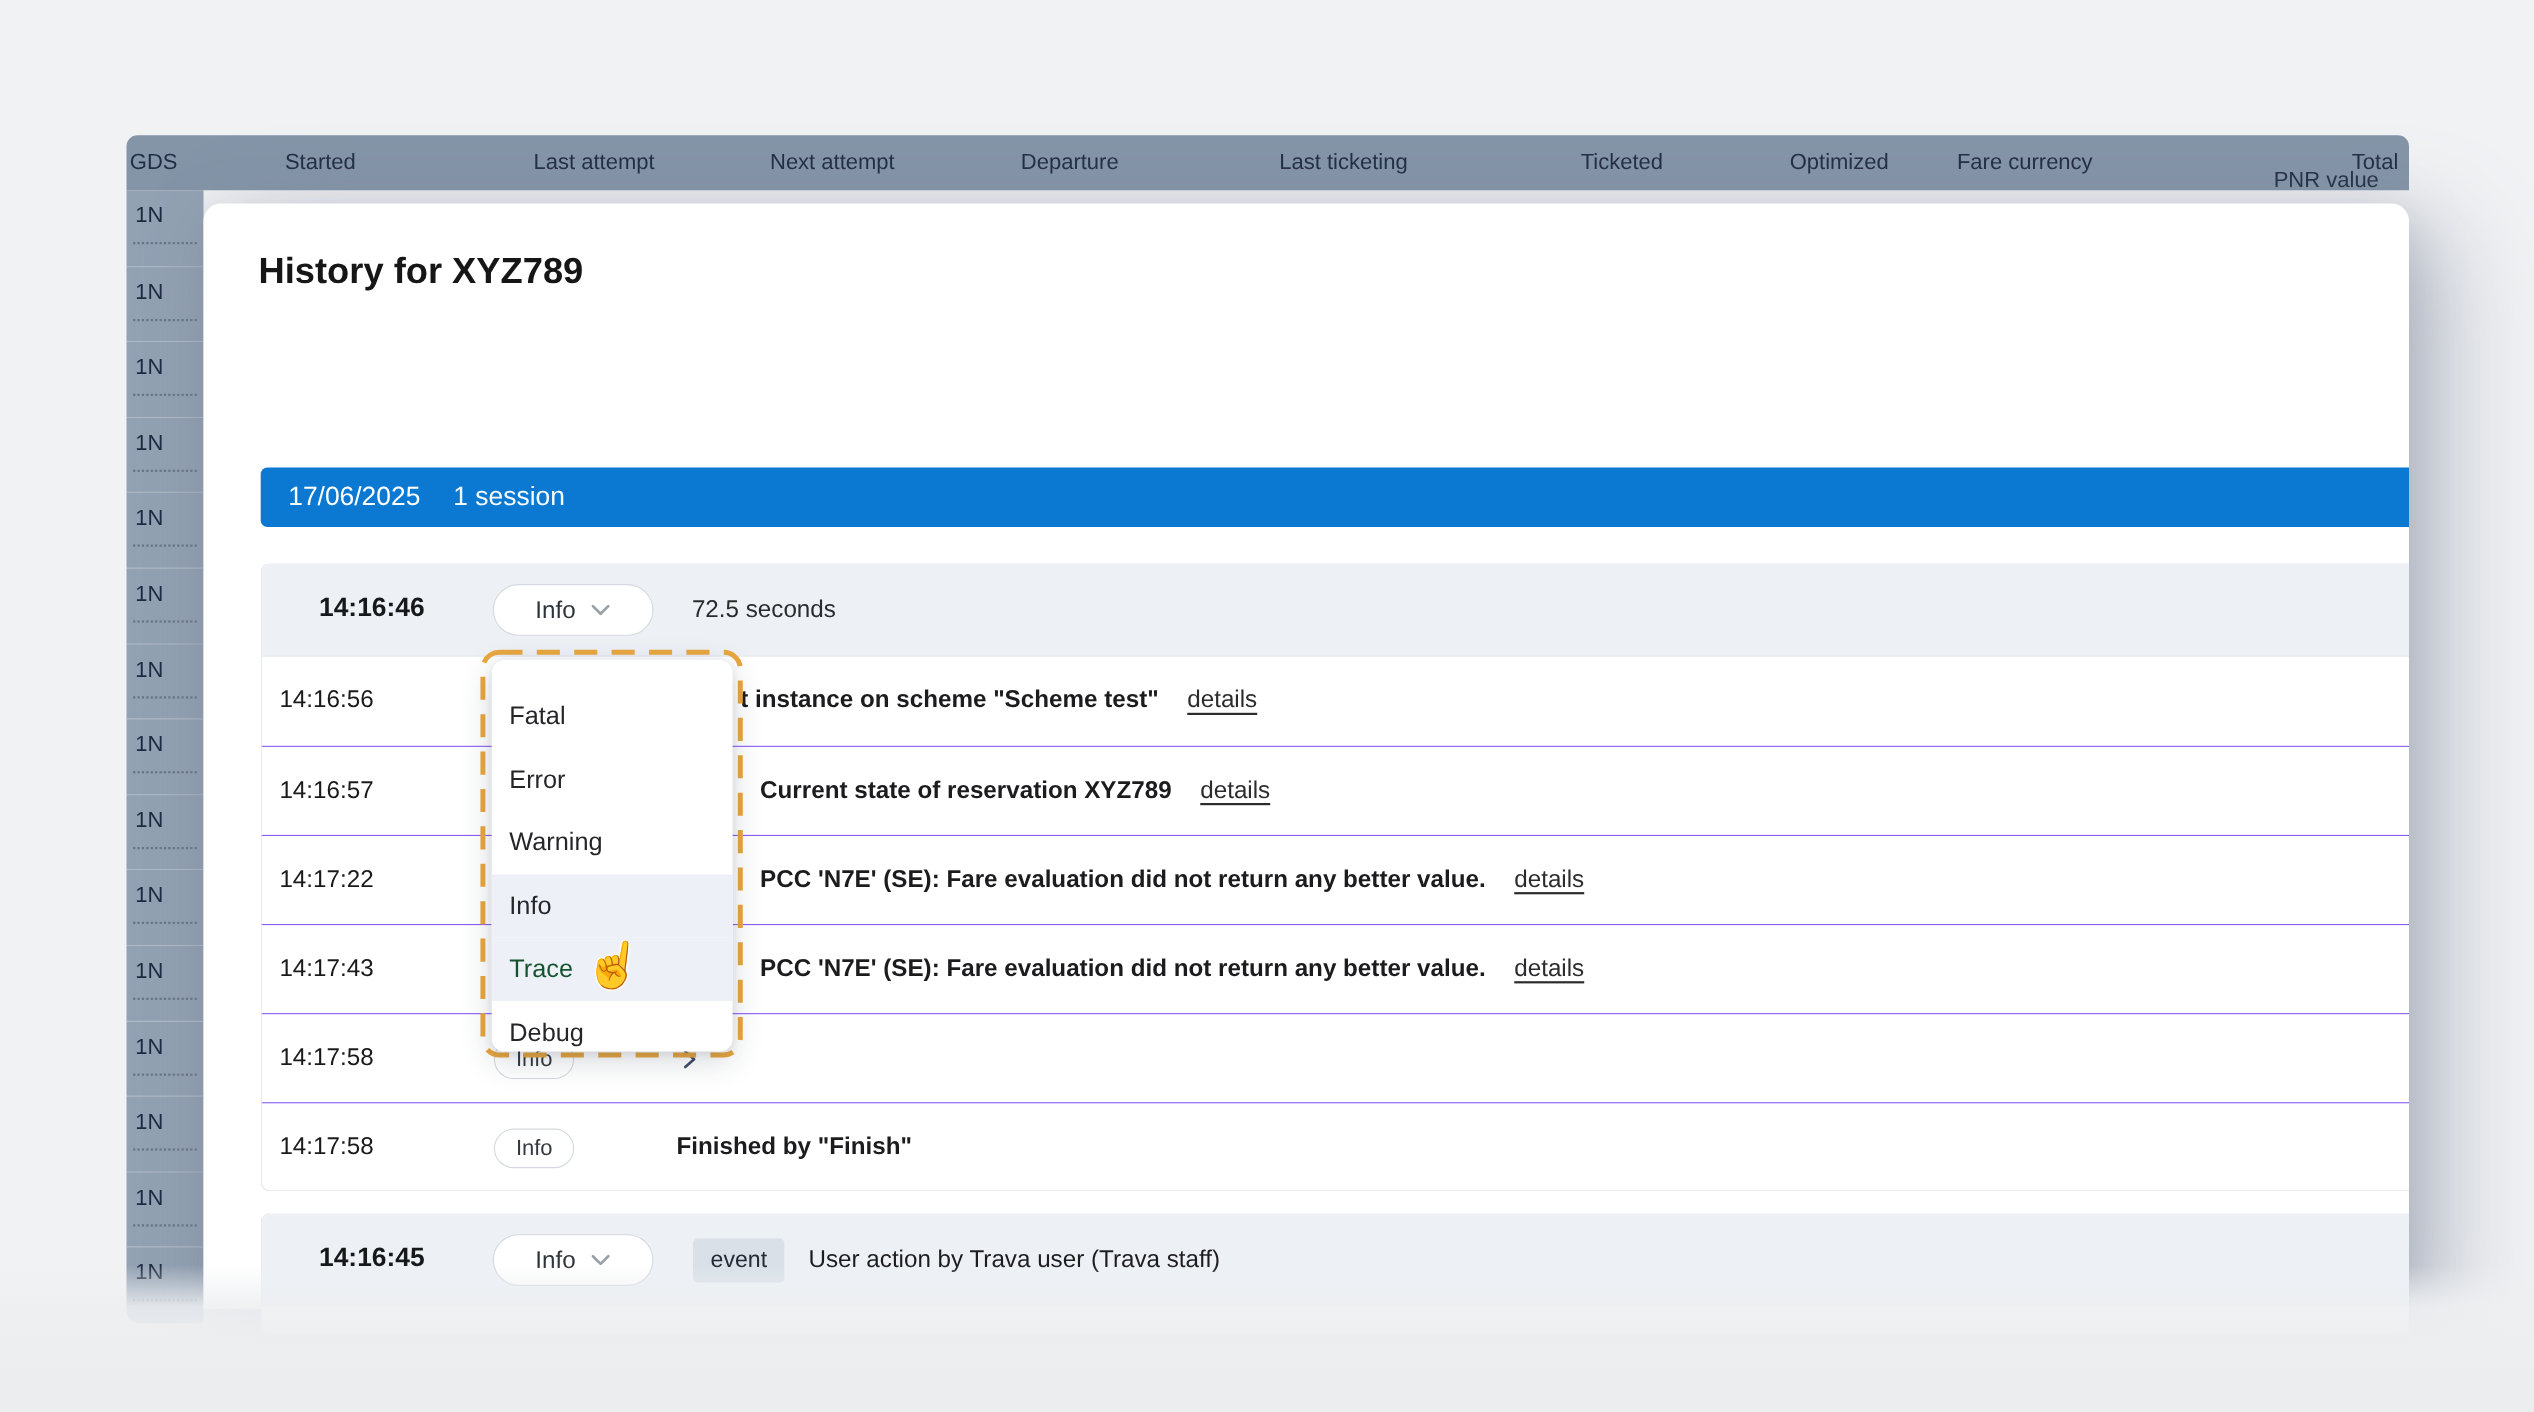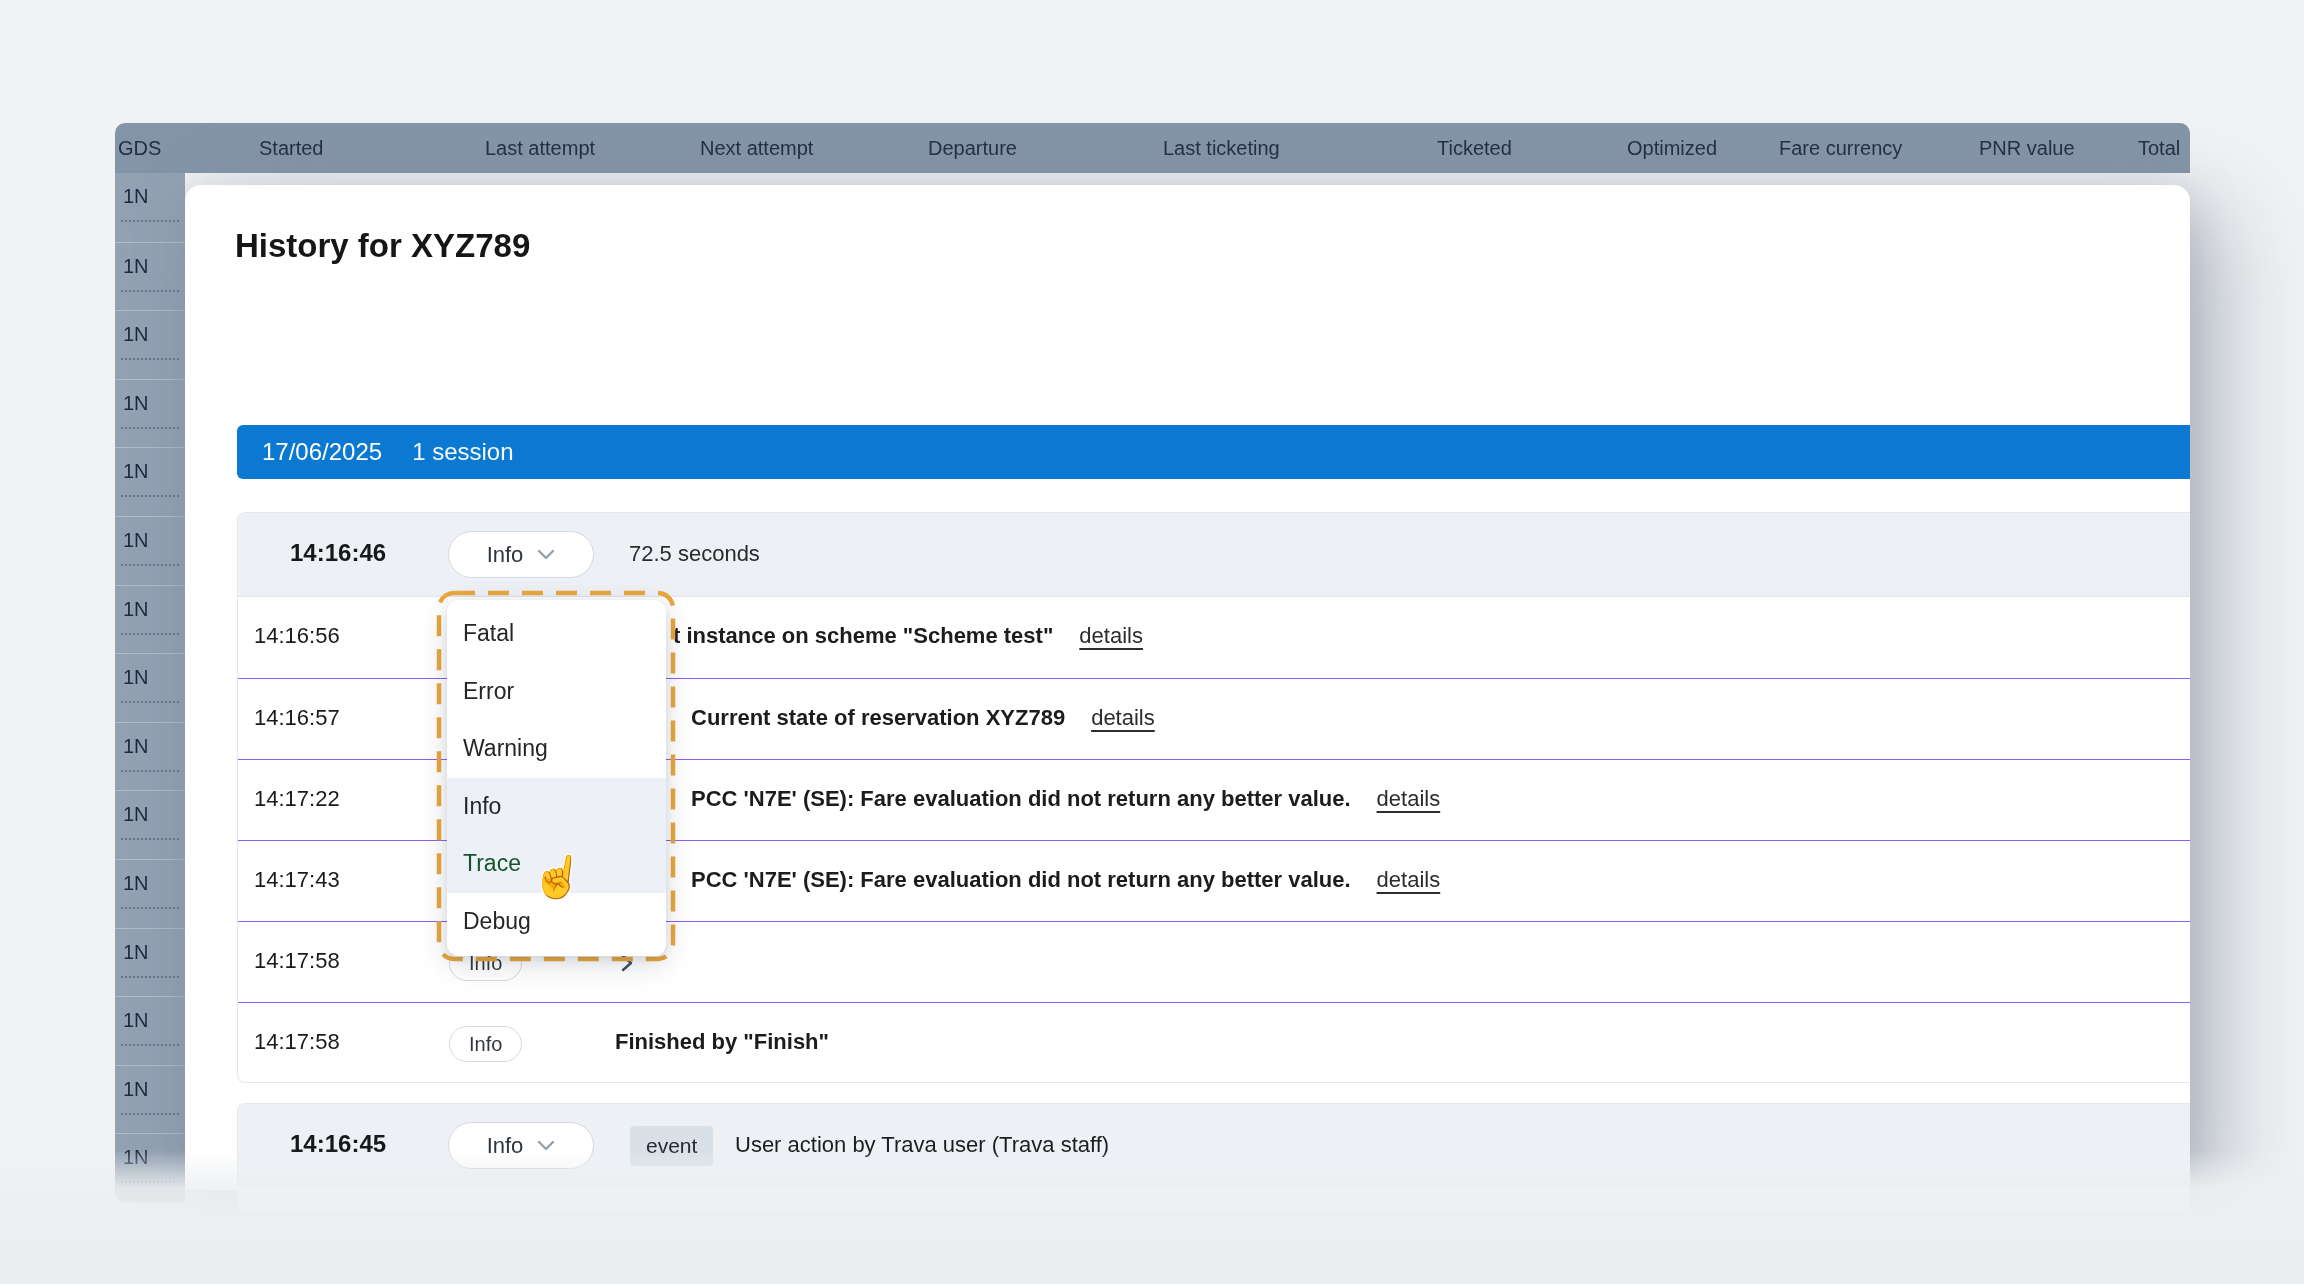--- a/index.html
+++ b/index.html
@@ -96,21 +96,21 @@
     position:absolute; left:392px; top:22px; height:40px; padding:0 16px;
     background:#d9e0e8; border-radius:4px; display:flex; align-items:center;
     font-size:21px; color:#232a33;
   }
   .p2-msg { position:absolute; left:497px; top:28px; font-size:22px; font-weight:400; color:#1d1d1f; white-space:nowrap; }
 
   
   .menu-outline { position:absolute; left:430px; top:584px; width:252px; height:384px; z-index:6; pointer-events:none; }
   .level-menu {
     position:absolute; left:447px; top:600px; width:219px; height:356px; z-index:7;
-    background:#fff; border-radius:12px; padding:5px 0;
+    background:#fff; border-radius:12px; padding:22px 0;
     box-shadow:0 8px 28px rgba(40,50,70,0.18), 0 2px 8px rgba(40,50,70,0.10);
   }
   .menu-item {
     height:57.5px; display:flex; align-items:center; padding-left:16px;
     font-size:23px; color:#26262a; cursor:pointer;
   }
   .menu-item.selected, .menu-item.hovered { background:#edf1f7; }
   .menu-item.hovered { color:#14532d; }
 
   .cursor-hand {
@@ -135,21 +135,21 @@
 <div class="bg-table-header">
     <span class="bg-col-label" style="left: 3px;">GDS</span>
     <span class="bg-col-label" style="left: 144px;">Started</span>
     <span class="bg-col-label" style="left: 370px;">Last attempt</span>
     <span class="bg-col-label" style="left: 585px;">Next attempt</span>
     <span class="bg-col-label" style="left: 813px;">Departure</span>
     <span class="bg-col-label" style="left: 1048px;">Last ticketing</span>
     <span class="bg-col-label" style="left: 1322px;">Ticketed</span>
     <span class="bg-col-label" style="left: 1512px;">Optimized</span>
     <span class="bg-col-label" style="left: 1664px;">Fare currency</span>
-    <span class="bg-col-label" style="left: 1864px;">PNR value</span>
+    <span class="bg-col-label" style="left: 1952px; margin-top: 16px;">PNR value</span>
     <span class="bg-col-label" style="left: 2023px;">Total</span>
   </div>
 <div class="bg-rows">
     <div class="bg-row">
       <span class="gds-cell">1N</span>
       <span class="gds-dots"></span>
     </div>
     <div class="bg-row">
       <span class="gds-cell">1N</span>
       <span class="gds-dots"></span>

